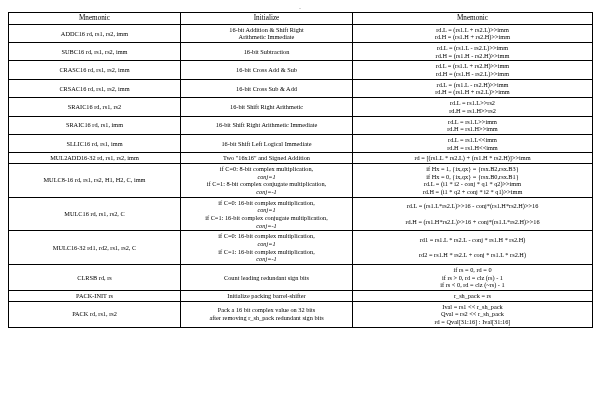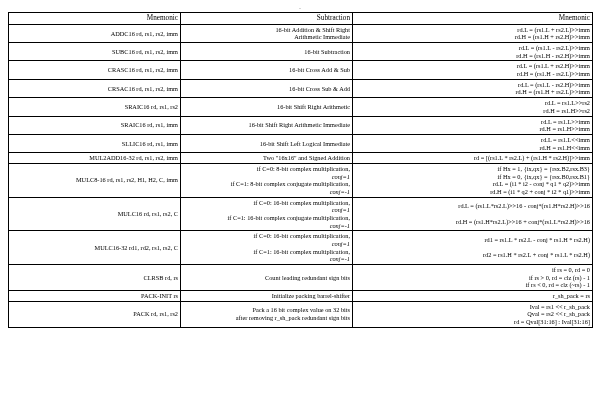--- a/index.html
+++ b/index.html
@@ -32,21 +32,21 @@
     border-collapse: collapse;
     width: 584px;
     table-layout: fixed;
     font-size: 6.3px;
     line-height: 1.22;
   }
   table.tbl td, table.tbl th {
     border: 0.7px solid #000;
     padding: 1px 2px;
     vertical-align: middle;
-    text-align: right;
+    text-align: center;
     margin-left: 29px;
   }
   thead th {
     font-weight: normal;
     font-size: 7.2px;
     padding: 2px 2px;
   }
   td.mn {
     text-align: left;
     padding-left: 5px;
@@ -72,21 +72,21 @@
   <div class="topdot">·</div>
   <table class="tbl">
     <colgroup>
       <col class="c1">
         <col class="c2">
         <col class="c3">
     </colgroup>
     <thead>
       <tr>
         <th>Mnemonic</th>
-        <th>Subtraction</th>
+        <th>Initialize</th>
         <th>Mnemonic</th>
       </tr>
     </thead>
     <tbody id="tbody">
         <tr>
           <td class="mn">ADDC16 rd, rs1, rs2, imm</td>
           <td class="instr">
             <span class="ln">16-bit Addition &amp; Shift Right</span>
             <span class="ln">Arithmetic Immediate</span>
           </td>

